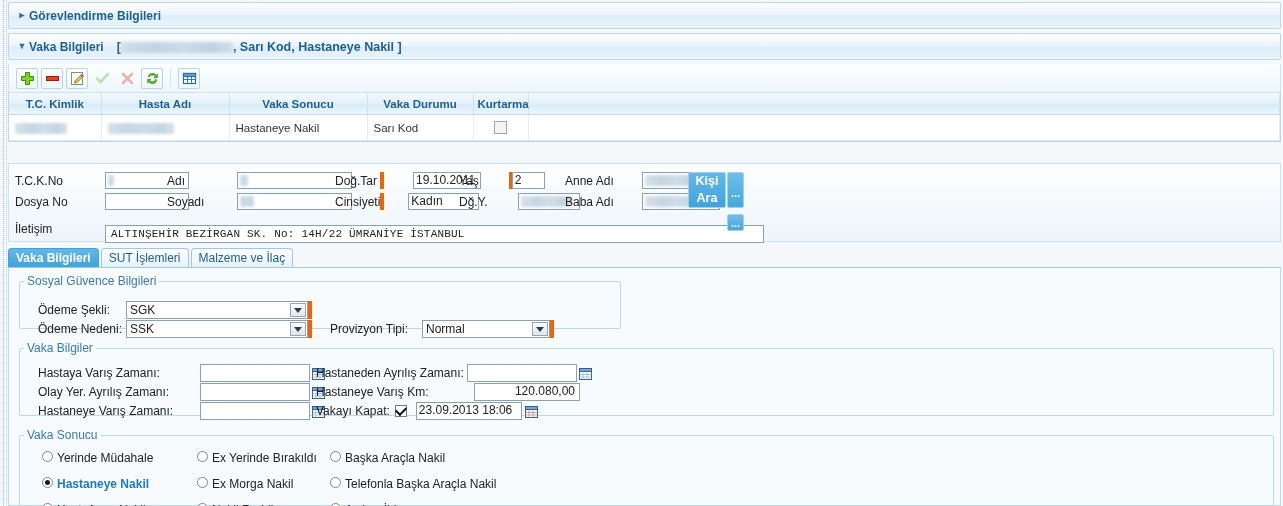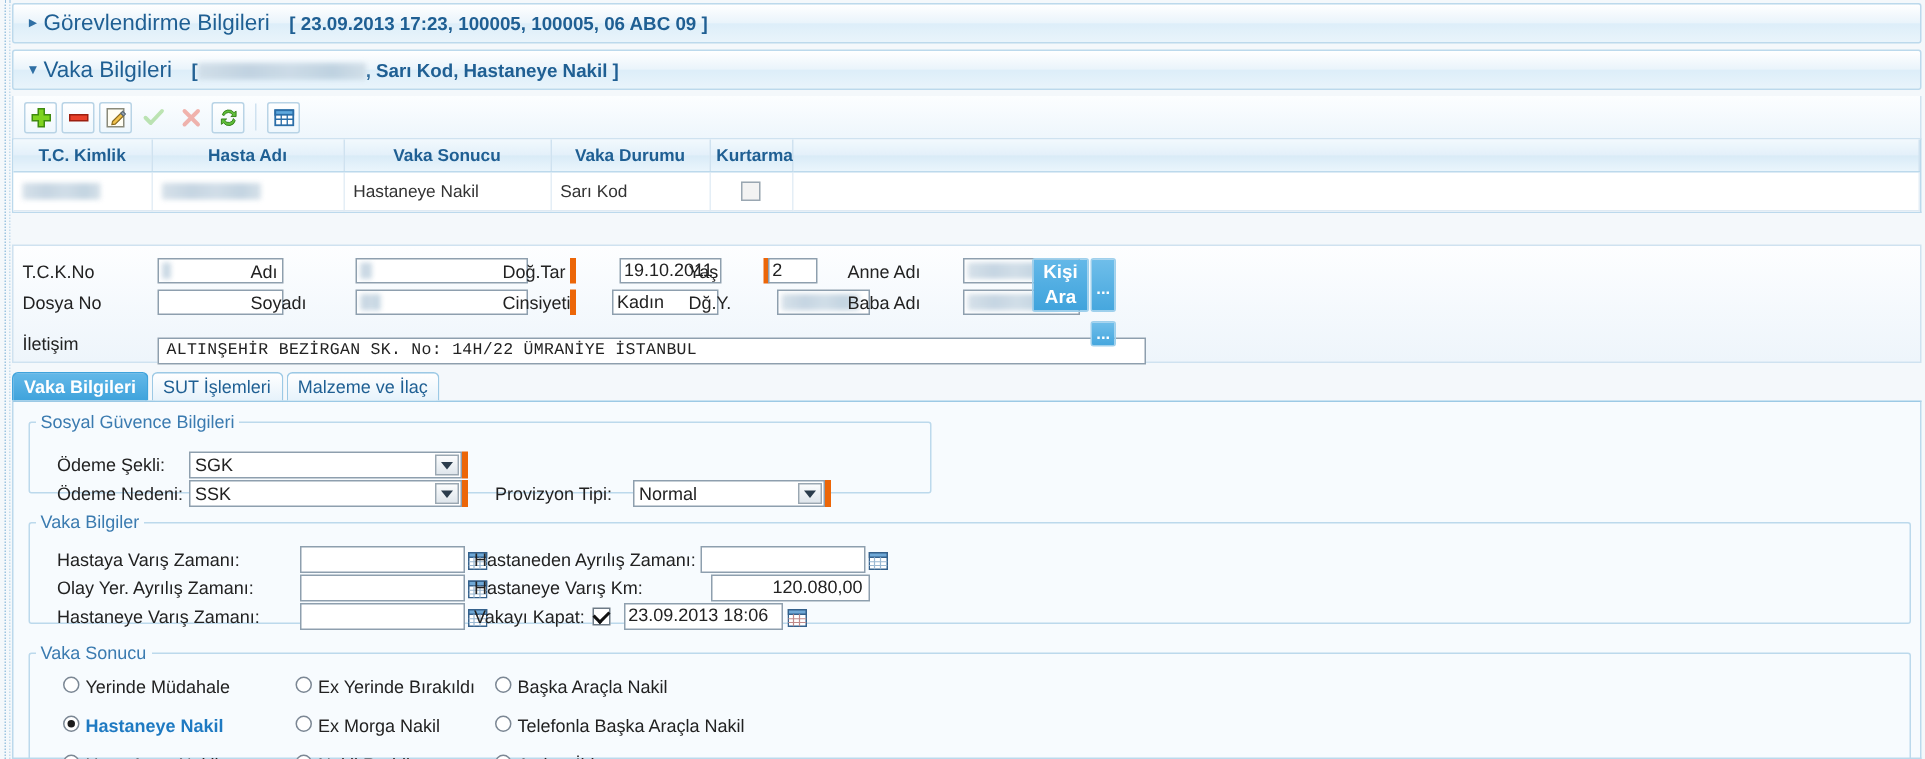--- a/index.html
+++ b/index.html
@@ -28,21 +28,21 @@
     background:linear-gradient(to bottom,#ffffff 0%,#eaf4fb 48%,#ddeef9 52%,#e9f4fb 100%);
     border:1px solid #bcd9ec;border-radius:2px;
     display:flex;align-items:center;
     box-sizing:border-box;
   }
   .hdr-arrow{
     width:14px;text-align:center;color:#2f6fa4;font-size:9px;margin-left:6px;
     line-height:1;
   }
   .hdr-title{
-    font-weight:normal;font-size:15px;color:#1f5f93;white-space:nowrap;text-align:center;
+    font-weight:bold;font-size:12px;color:#1f5f93;white-space:nowrap;text-align:center;
   }
   .hdr-meta{
     font-weight:bold;font-size:12.5px;color:#1f5f93;white-space:nowrap;margin-left:13px;
   }
   .redacted{
     display:inline-block;vertical-align:-2px;
     width:112px;height:11px;
     background:linear-gradient(90deg,#cfdce6 0%,#bccedd 30%,#c9d8e4 55%,#b9cddc 80%,#cfdce6 100%);
     filter:blur(1.6px);opacity:.85;border-radius:1px;
   }
@@ -195,21 +195,20 @@
 <body>
 
 <div class="app">
 
   <div class="focus-rail"></div>
   <div class="focus-rail2"></div>
 
   <div class="hdr-bar" style="top:2px;">
     <span class="hdr-arrow">►</span>
     <span class="hdr-title">Görevlendirme Bilgileri</span>
-    <span class="hdr-meta">[ 23.09.2013 17:23, 100005, 100005, 06 ABC 09 ]</span>
   </div>
 
   <div class="hdr-bar" style="top:33px;">
     <span class="hdr-arrow">▼</span>
     <span class="hdr-title">Vaka Bilgileri</span>
     <span class="hdr-meta">
       <span>[</span><span class="redacted"></span><span>, Sarı Kod, Hastaneye Nakil ]</span>
     </span>
   </div>
 

